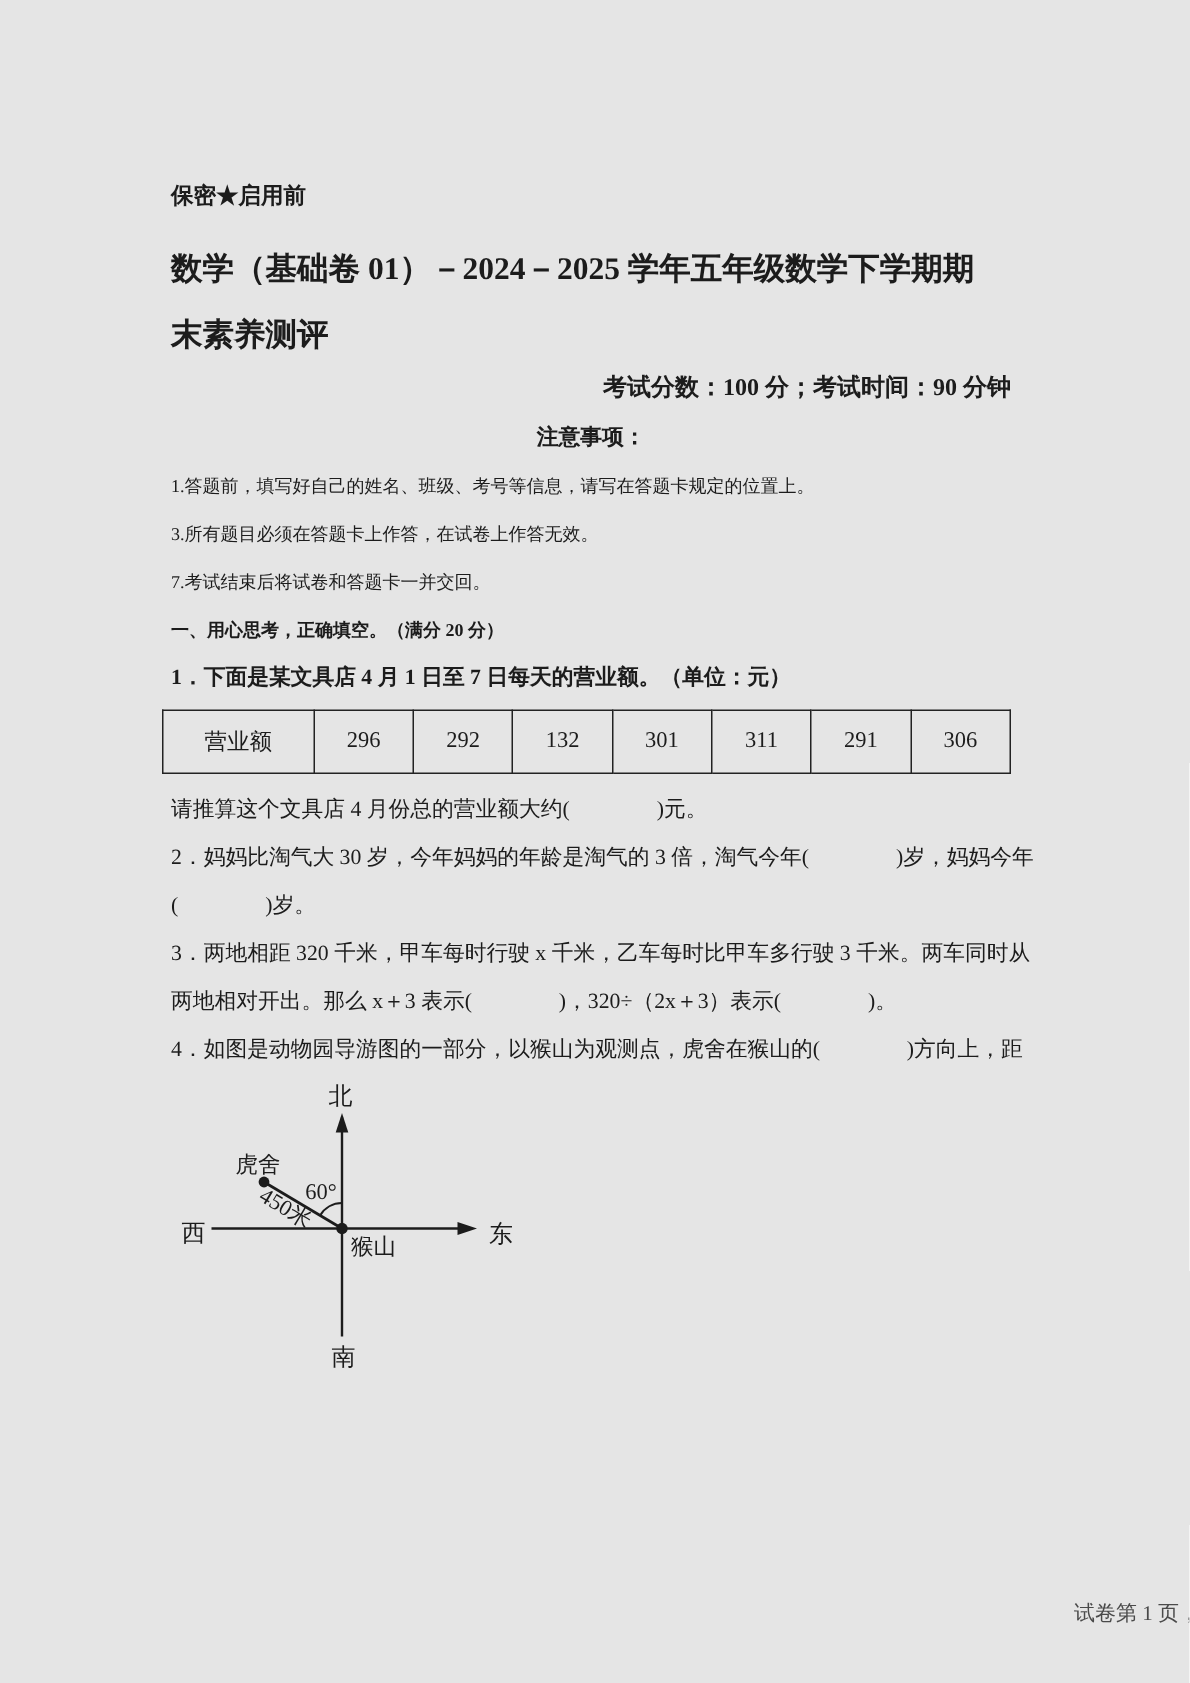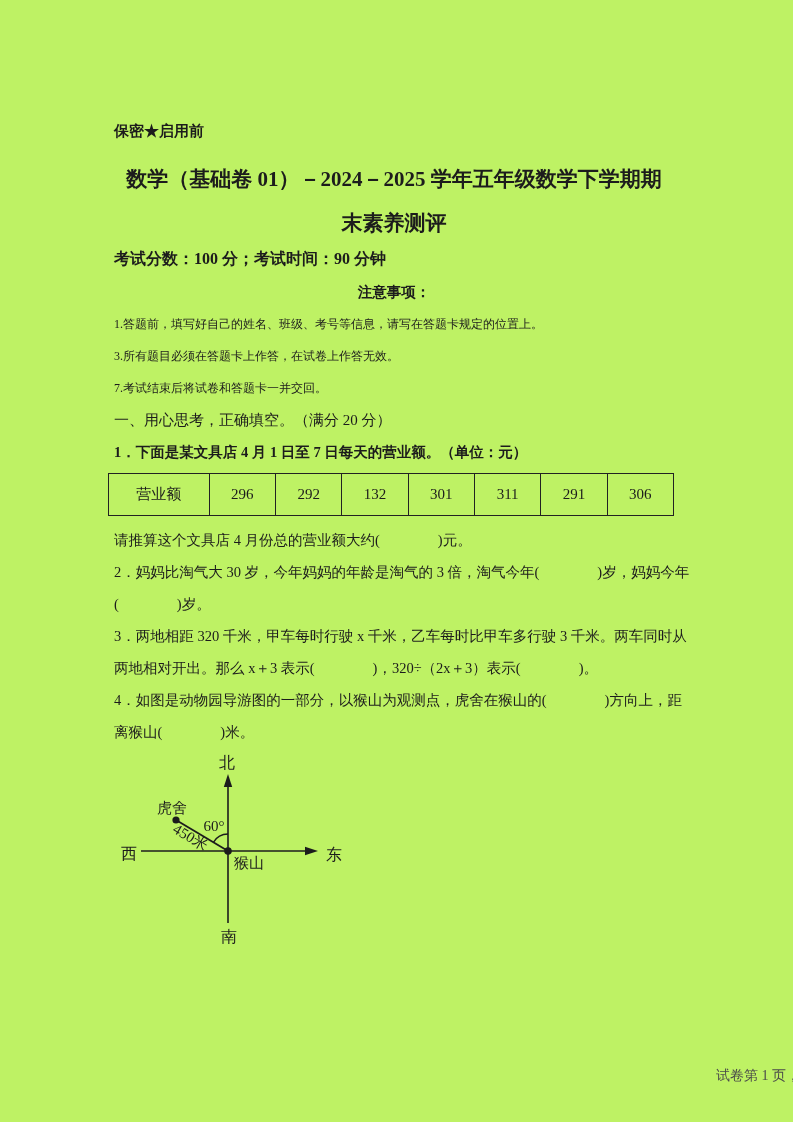--- a/index.html
+++ b/index.html
@@ -1,45 +1,45 @@
 <!DOCTYPE html>
 <html><head>
 <meta charset="utf-8">
 <style>
   html, body { margin: 0; padding: 0; background: #ffffff; }
   .page {
     position: relative;
     width: 793px;
     height: 1122px;
-    background: #bef264;
+    background: #e5e5e5;
     color: #1c1c1c;
     font-family: "Liberation Serif", serif;
     box-sizing: border-box;
     padding: 121px 119px 0 114px;
     overflow: hidden;
   }
   .conf {
     font-size: 15px;
     font-weight: 700;
     line-height: 20px;
     white-space: nowrap;
   }
   .title {
     margin-top: 16px;
     font-size: 21px;
     font-weight: 700;
-    text-align: center;
+    text-align: left;
     line-height: 44px;
   }
   .title div { white-space: nowrap; }
   .exam-info {
     margin-top: 2px;
     font-size: 16px;
     font-weight: 700;
-    text-align: left;
+    text-align: right;
     line-height: 24px;
     white-space: nowrap;
   }
   .notes-heading {
     margin-top: 5px;
     font-size: 14.5px;
     font-weight: 700;
     line-height: 32px;
     white-space: nowrap;
     text-align: center;
@@ -54,22 +54,22 @@
     font-size: 14.5px;
     font-weight: 400;
     line-height: 32px;
     white-space: nowrap;
   }
   .stretch {
     text-align: justify;
     text-align-last: justify;
   }
   .section-heading {
-    font-size: 15px;
-    font-weight: 400;
+    font-size: 12px;
+    font-weight: 700;
     line-height: 33px;
     white-space: nowrap;
   }
   .q1-intro { line-height: 26px; margin-top: 2px; font-weight: bold; }
   table.sales {
     border-collapse: collapse;
     margin: 8px 0 0 -6px;
     table-layout: fixed;
   }
   table.sales td {
@@ -150,21 +150,20 @@
 
   <div class="q followup">请推算这个文具店 4 月份总的营业额大约(　　　　)元。</div>
 
   <div class="q stretch">2．妈妈比淘气大 30 岁，今年妈妈的年龄是淘气的 3 倍，淘气今年(　　　　)岁，妈妈今年</div>
   <div class="q">(　　　　)岁。</div>
 
   <div class="q stretch">3．两地相距 320 千米，甲车每时行驶 x 千米，乙车每时比甲车多行驶 3 千米。两车同时从</div>
   <div class="q">两地相对开出。那么 x＋3 表示(　　　　)，320÷（2x＋3）表示(　　　　)。</div>
 
   <div class="q stretch">4．如图是动物园导游图的一部分，以猴山为观测点，虎舍在猴山的(　　　　)方向上，距</div>
-  <div class="q">离猴山(　　　　)米。</div>
 
   <div class="diagram-wrap">
     <svg width="240" height="200" viewBox="0 0 240 200">
 
       <line x1="33" y1="101" x2="202" y2="101" stroke="#1c1c1c" stroke-width="1.6"></line>
       <line x1="120" y1="27" x2="120" y2="173" stroke="#1c1c1c" stroke-width="1.6"></line>
 
       <polygon points="120,24 115.8,37 124.2,37" fill="#1c1c1c"></polygon>
       <polygon points="210,101 197,96.7 197,105.3" fill="#1c1c1c"></polygon>
 

